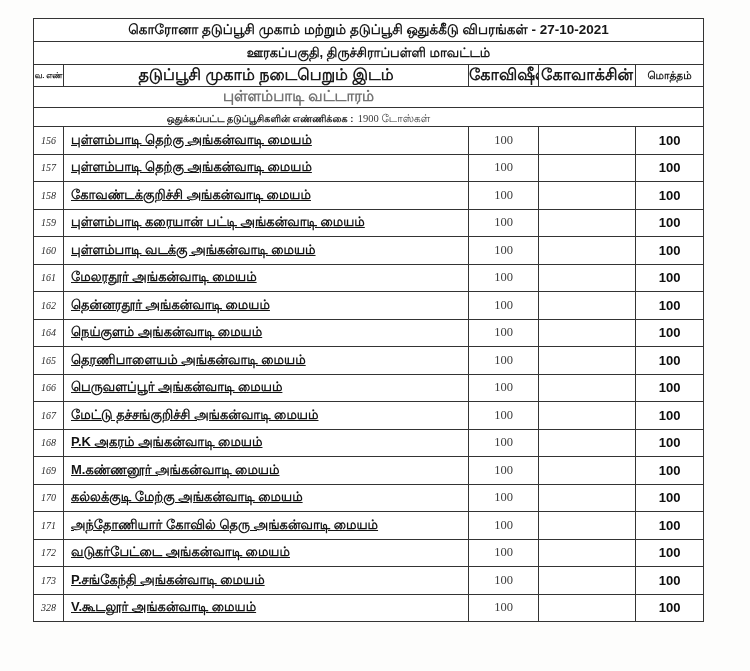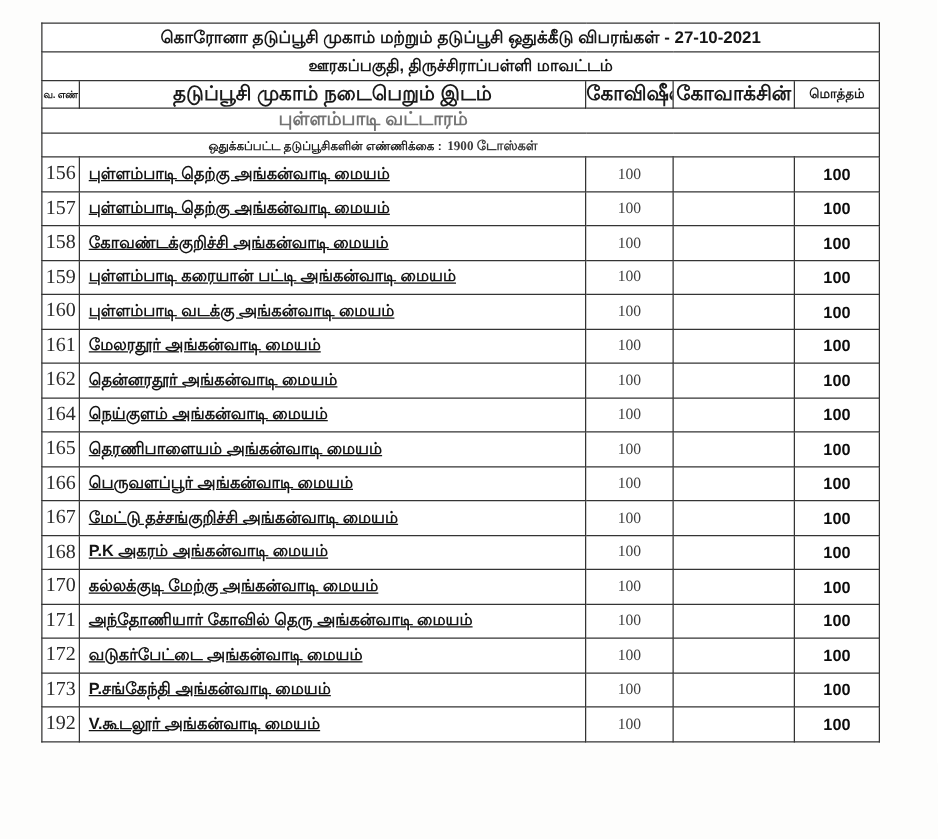--- a/index.html
+++ b/index.html
@@ -19,25 +19,25 @@
   .subtitle-row td{height:22px;text-align:center;font-weight:bold;font-size:13px;color:#161616;margin-top:16px;}
   .header-row th{height:21px;text-align:center;font-weight:bold;font-size:16px;color:#1a1a1a;}
   th.h-sno{font-size:8px;letter-spacing:-0.2px;}
   th.h-total{font-size:10.5px;}
   .section-row td{
     height:18px;text-align:center;font-weight:bold;font-size:15px;
     padding-right:140px;color:#737373;
   }
   .alloc-row td{height:17px;text-align:center;padding-right:140px;}
   .alloc-label{font-weight:bold;font-size:9.5px;color:#222;text-align:center;}
-  .alloc-value{font-family:"Liberation Serif",serif;font-size:10.5px;color:#3a3a3a;font-weight:bold;}
+  .alloc-value{font-family:"Liberation Serif",serif;font-size:10.5px;color:#3a3a3a;}
   .data-row td{height:26.5px;}
   .c-sno{
     text-align:center;font-family:"Liberation Serif",serif;
-    font-size:16px;color:#2b2b2b;
+    font-size:10px;color:#2b2b2b;font-style:italic;
   }
   .c-venue{font-weight:bold;font-size:13px;padding-left:7px;color:#141414;text-decoration:underline;}
   .c-cs{
     text-align:center;font-family:"Liberation Serif",serif;
     font-size:12.5px;color:#3d3d3d;
   }
   .c-cv{text-align:center;}
   .c-total{text-align:center;font-weight:bold;font-size:13px;color:#0d0d0d;}
 </style>
 </head>
@@ -155,20 +155,27 @@
     <td class="c-total">100</td>
   </tr>
         <tr class="data-row">
     <td class="c-sno">168</td>
     <td class="c-venue">P.K அகரம் அங்கன்வாடி மையம்</td>
     <td class="c-cs">100</td>
     <td class="c-cv"></td>
     <td class="c-total">100</td>
   </tr>
         <tr class="data-row">
+    <td class="c-sno">169</td>
+    <td class="c-venue">M.கண்ணனூர் அங்கன்வாடி மையம்</td>
+    <td class="c-cs">100</td>
+    <td class="c-cv"></td>
+    <td class="c-total">100</td>
+  </tr>
+        <tr class="data-row">
     <td class="c-sno">170</td>
     <td class="c-venue">கல்லக்குடி மேற்கு அங்கன்வாடி மையம்</td>
     <td class="c-cs">100</td>
     <td class="c-cv"></td>
     <td class="c-total">100</td>
   </tr>
         <tr class="data-row">
     <td class="c-sno">171</td>
     <td class="c-venue">அந்தோணியார் கோவில் தெரு அங்கன்வாடி மையம்</td>
     <td class="c-cs">100</td>
@@ -183,21 +190,21 @@
     <td class="c-total">100</td>
   </tr>
         <tr class="data-row">
     <td class="c-sno">173</td>
     <td class="c-venue">P.சங்கேந்தி அங்கன்வாடி மையம்</td>
     <td class="c-cs">100</td>
     <td class="c-cv"></td>
     <td class="c-total">100</td>
   </tr>
         <tr class="data-row">
-    <td class="c-sno">192</td>
+    <td class="c-sno">328</td>
     <td class="c-venue">V.கூடலூர் அங்கன்வாடி மையம்</td>
     <td class="c-cs">100</td>
     <td class="c-cv"></td>
     <td class="c-total">100</td>
   </tr>
       </tbody>
   </table>
 </div>
 
 </body></html>

